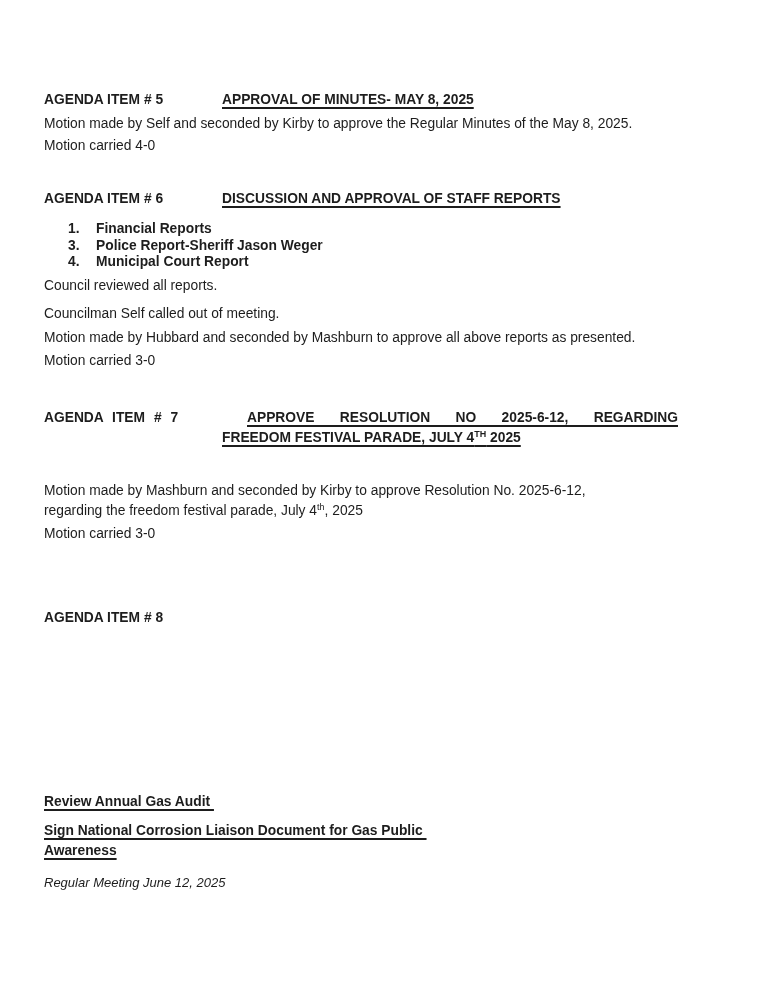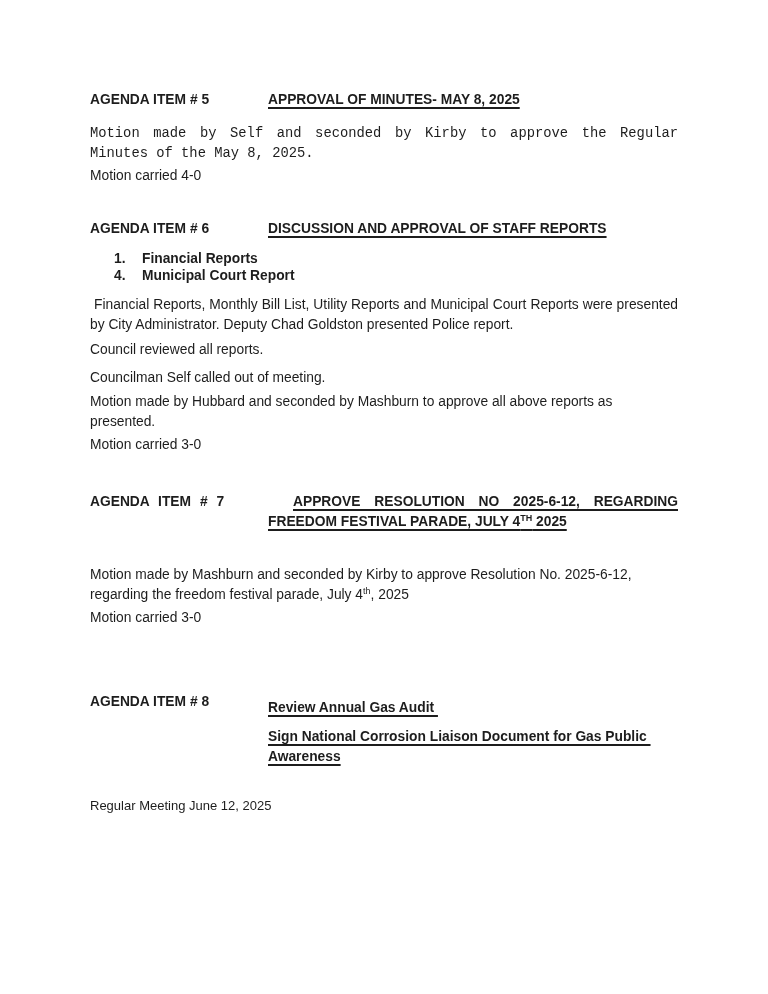--- a/index.html
+++ b/index.html
@@ -13,21 +13,21 @@
     font-family: "Liberation Sans", sans-serif;
     font-size: 13.8px;
     line-height: 20px;
     color: #1d1d1d;
     overflow: hidden;
   }
   .page {
     box-sizing: border-box;
     width: 768px;
     height: 994px;
-    padding: 90px 90px 0 90px;
+    padding: 90px 90px 0 44px;
   }
   p { margin: 0; }
   .just { text-align: justify; }
 
   .agenda-row {
     display: flex;
     font-weight: bold;
   }
   .label {
     flex: 0 0 178px;
@@ -64,27 +64,27 @@
     vertical-align: 5px;
   }
 
   .mt2  { margin-top: 2px; }
   .mt3  { margin-top: 3px; }
   .mt4  { margin-top: 4px; }
   .mt5  { margin-top: 5px; }
   .mt6  { margin-top: 6px; }
   .mt8  { margin-top: 8px; }
   .mt9  { margin-top: 9px; }
-  .mt10 { margin-top: 14px; font-family: Liberation Mono, monospace; }
+  .mt10 { margin-top: 4px; }
   .mt11 { margin-top: 11px; }
   .mt12 { margin-top: 12px; margin-left: 24px; }
-  .mt17 { margin-top: 30px; }
+  .mt17 { margin-top: 13px; font-style: italic; }
   .mt33 { margin-top: 33px; }
   .mt37 { margin-top: 37px; }
-  .mt64 { margin-top: 64px; }
+  .mt64 { margin-top: 64px; flex-direction: column; }
 
   .footer-line {
     font-size: 13px;
     line-height: 18px;
   }
 </style>
 </head>
 <body>
 
 <div class="page">
@@ -104,25 +104,27 @@
     <div class="heading">
       <span class="u">DISCUSSION AND APPROVAL OF STAFF REPORTS</span>
     </div>
   </div>
 
   <div class="list mt12">
     <div class="list-row">
       <span class="num">1.</span><span>Financial Reports</span>
     </div>
     <div class="list-row">
+      <span class="num">3.</span><span>Police Report-Sheriff Jason Weger</span>
+    </div>
+    <div class="list-row">
       <span class="num">4.</span><span>Municipal Court Report</span>
     </div>
   </div>
 
-  <p class="just mt11">&nbsp;Financial Reports, Monthly Bill List, Utility Reports and Municipal Court Reports were presented by City Administrator. Deputy Chad Goldston presented Police report.</p>
   <p class="mt5">Council reviewed all reports.</p>
   <p class="mt8">Councilman Self called out of meeting.</p>
   <p class="mt4">Motion made by Hubbard and seconded by Mashburn to approve all above reports as presented.</p>
   <p class="mt3">Motion carried 3-0</p>
 
   <div class="agenda-row mt37">
     <div class="label label7">AGENDA ITEM # 7</div>
     <div class="heading">
       <div class="h7-line1">
         <span class="u">APPROVE RESOLUTION NO 2025-6-12, REGARDING</span>

